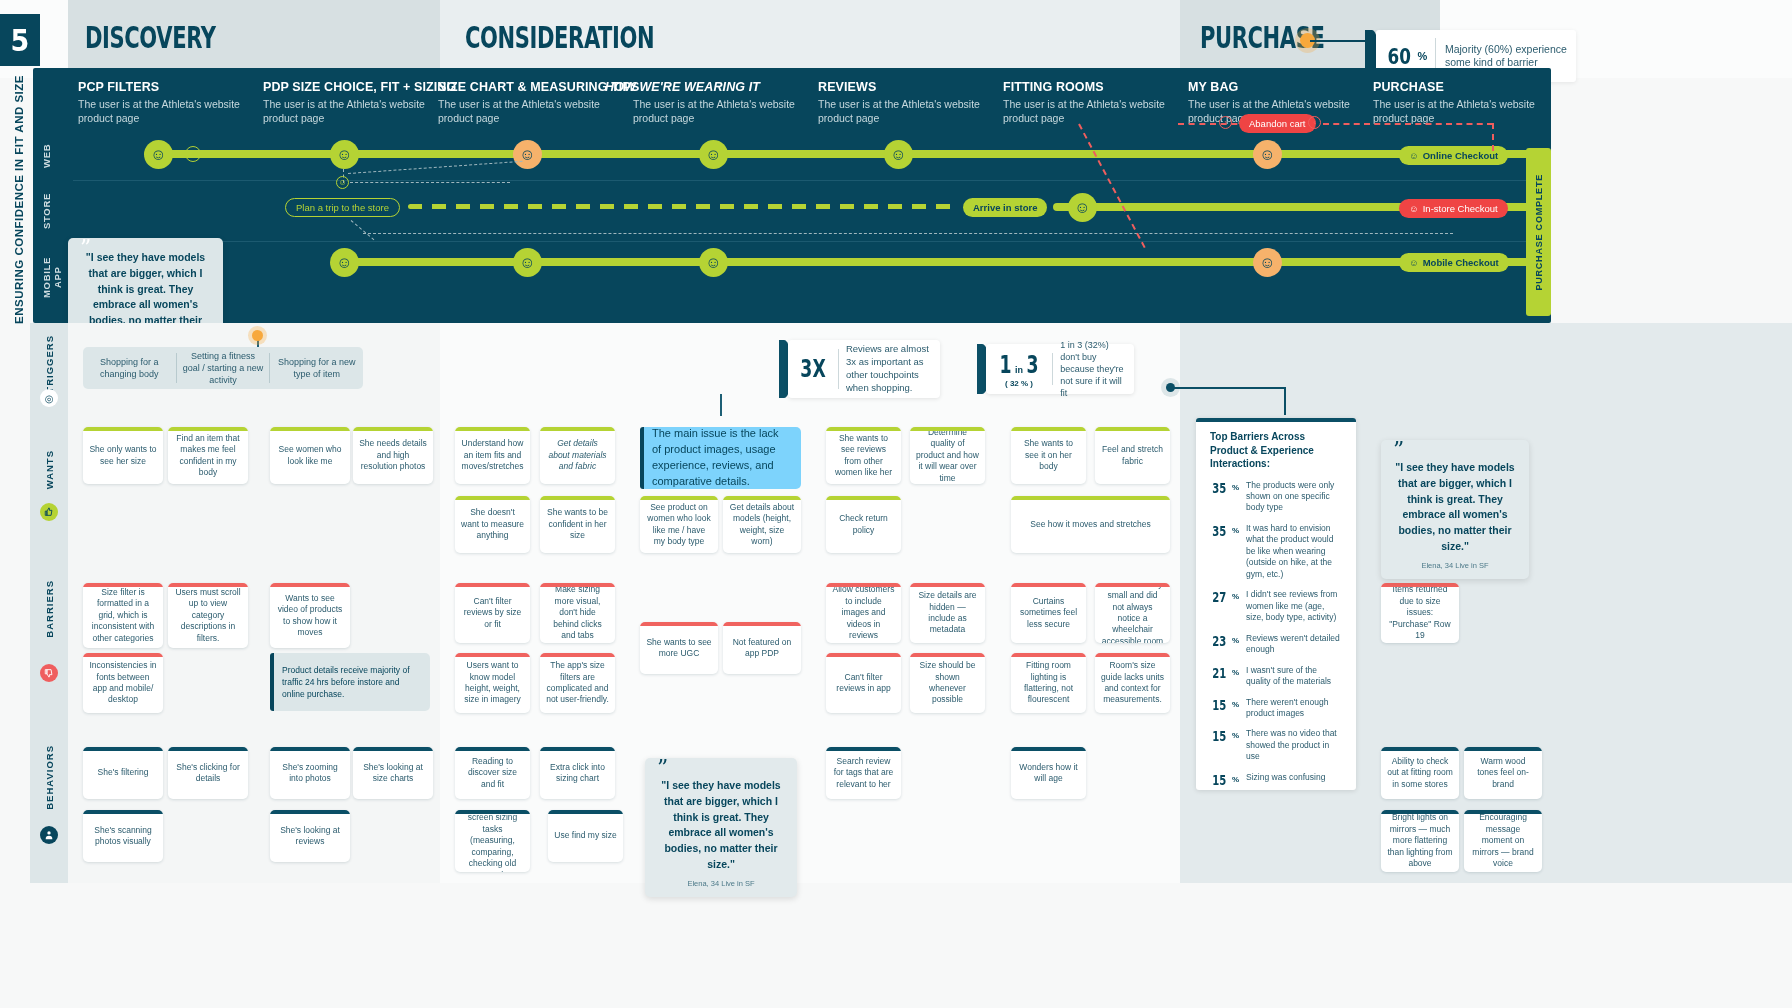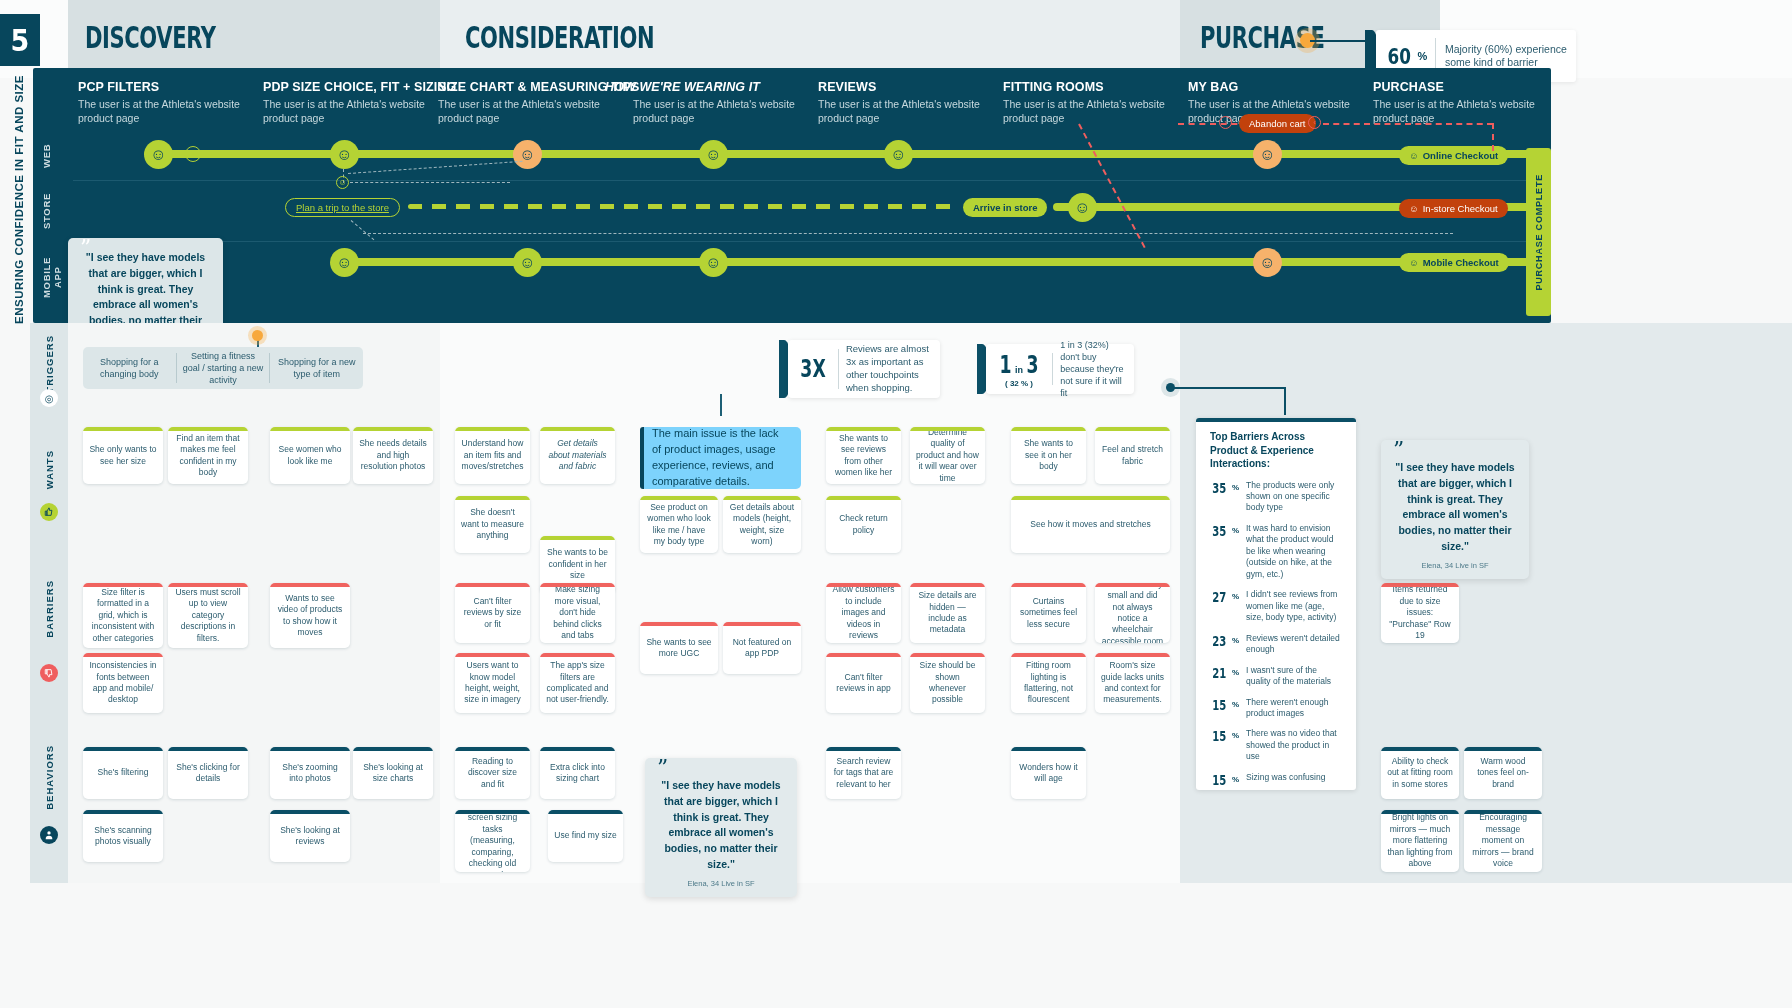--- a/index.html
+++ b/index.html
@@ -75,23 +75,23 @@
   .node { position:absolute; width:25px; height:25px; border-radius:50%;
           display:flex; align-items:center; justify-content:center;
           font-size:14px; color:#07465c; font-weight:700; }
   .node.green { background:#b5d334; }
   .node.orange{ background:#f6b26b; }
   .node.big   { width:29px; height:29px; font-size:16px; }
 
   .chip { position:absolute; height:19px; border-radius:10px; display:flex;
           align-items:center; justify-content:center; gap:4px;
           font-size:9.5px; padding:0 10px; white-space:nowrap; }
-  .chip.outline { border:1.5px solid #b5d334; color:#b5d334; background:transparent;text-decoration:underline; }
+  .chip.outline { border:1.5px solid #b5d334; color:#b5d334; background:transparent; }
   .chip.solid   { background:#b5d334; color:#07465c; font-weight:600; }
-  .chip.red     { background:#c2410c; color:#fff; }
+  .chip.red     { background:#ef4444; color:#fff; }
 
   .arrow-circ { position:absolute; width:16px; height:16px; border-radius:50%;
                 border:1.3px solid #b5d334; color:#b5d334; font-size:9px;
                 display:flex; align-items:center; justify-content:center; }
   .arrow-circ.red { border-color:#ef5e5e; color:#ef5e5e; }
 
   .red-dash-h { position:absolute; height:0; border-top:2px dashed #ef5e5e; }
   .red-dash-v { position:absolute; width:0; border-left:2px dashed #ef5e5e; }
   .red-diag { position:absolute; border-top:2px dashed #ef5e5e; transform-origin: left center; }
 
@@ -395,21 +395,21 @@
       </div>
       <div class="card want" style="left: 270px; top: 427px; width: 80px; height: 57px;">
         <span>See women who look like me</span>
       </div>
       <div class="card want" style="left: 353px; top: 427px; width: 80px; height: 57px;">
         <span>She needs details and high resolution photos</span>
       </div>
       <div class="card want" style="left: 455px; top: 496px; width: 75px; height: 57px;">
         <span>She doesn't want to measure anything</span>
       </div>
-      <div class="card want" style="left: 540px; top: 496px; width: 75px; height: 57px; margin-top: 40px;">
+      <div class="card want" style="left: 540px; top: 496px; width: 75px; height: 57px;">
         <span>She wants to be confident in her size</span>
       </div>
       <div class="card want" style="left: 455px; top: 427px; width: 75px; height: 57px;">
         <span>Understand how an item fits and moves/stretches</span>
       </div>
       <div class="card want" style="left: 540px; top: 427px; width: 75px; height: 57px; font-style: italic;">
         <span>Get details about materials and fabric</span>
       </div>
       <div class="card want" style="left: 640px; top: 496px; width: 78px; height: 57px;">
         <span>See product on women who look like me / have my body type</span>
@@ -489,20 +489,23 @@
       <div class="card barrier" style="left: 1011px; top: 653px; width: 75px; height: 60px;">
         <span>Fitting room lighting is flattering, not flourescent</span>
       </div>
       <div class="card barrier" style="left: 1095px; top: 653px; width: 75px; height: 60px;">
         <span>Room's size guide lacks units and context for measurements.</span>
       </div>
       <div class="card barrier" style="left: 1381px; top: 583px; width: 78px; height: 60px;">
         <span>Items returned due to size issues: "Purchase" Row 19</span>
       </div>
     </div>
+  <div class="insight" style="left:270px;top:653px;width:160px;height:58px;display:flex;align-items:center;font-size:8.5px;font-weight:400;background:#dce6e8;">
+    <span>Product details receive majority of traffic 24 hrs before instore and online purchase.</span>
+  </div>
 
   <div id="behaviors-layer">
       <div class="card behavior" style="left: 83px; top: 747px; width: 80px; height: 52px;">
         <span>She's filtering</span>
       </div>
       <div class="card behavior" style="left: 168px; top: 747px; width: 80px; height: 52px;">
         <span>She's clicking for details</span>
       </div>
       <div class="card behavior" style="left: 270px; top: 747px; width: 80px; height: 52px;">
         <span>She's zooming into photos</span>

